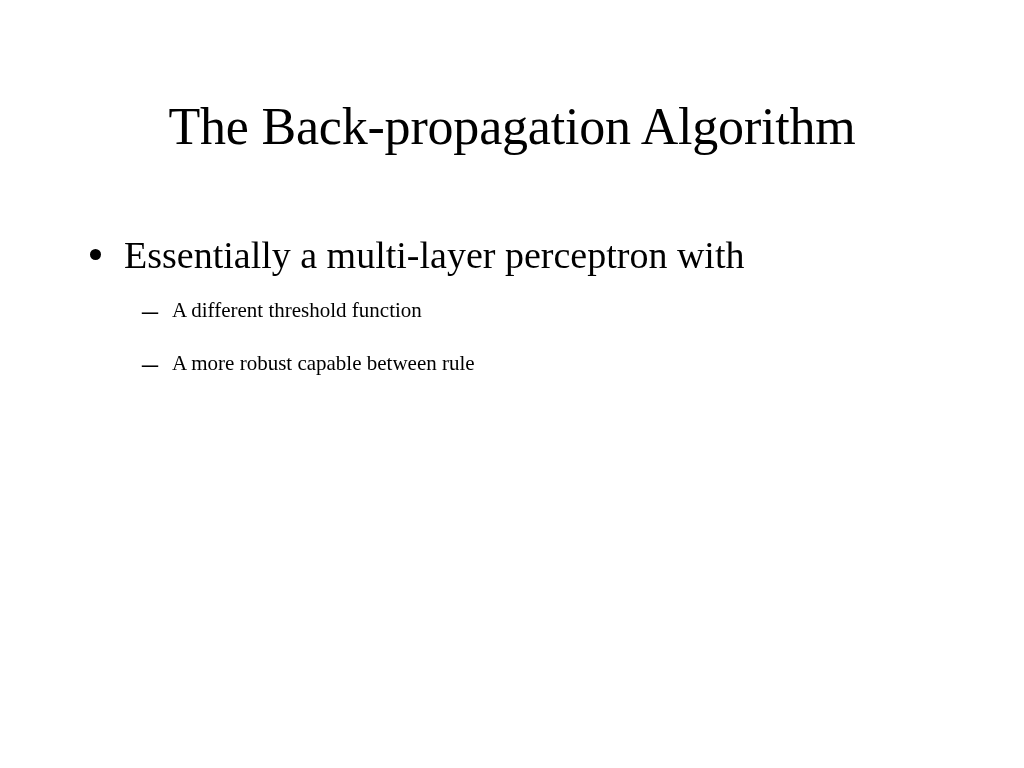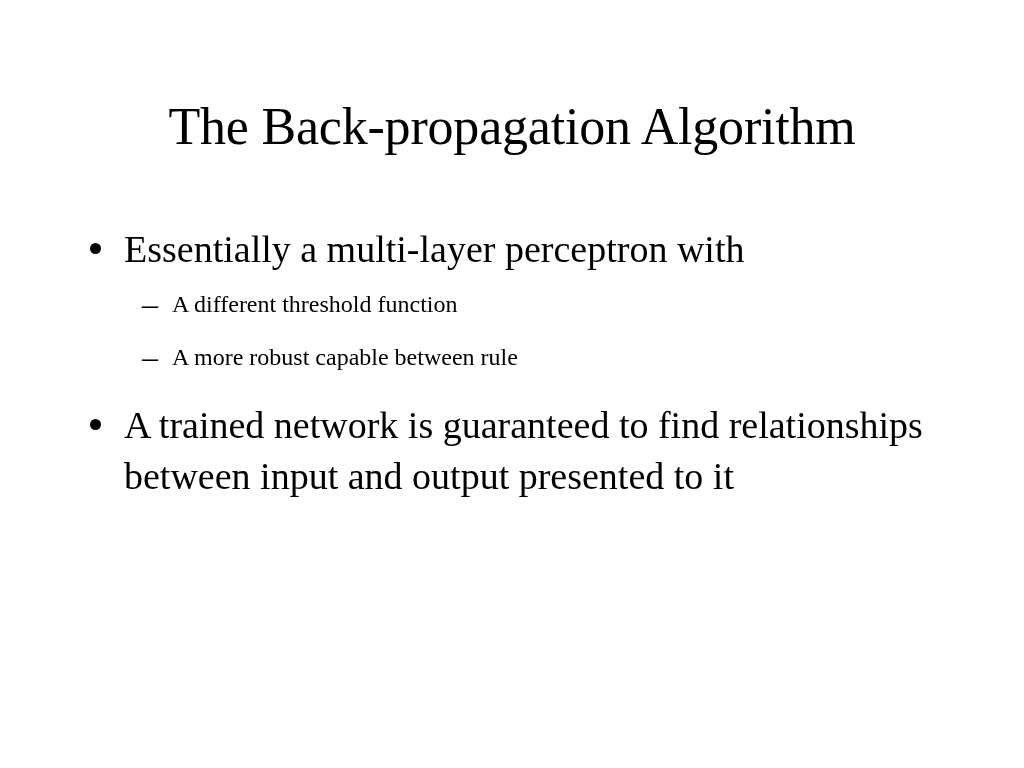--- a/index.html
+++ b/index.html
@@ -48,21 +48,21 @@
     top: 222px;
     width: 850px;
   }
 
   .bullet-item {
     position: relative;
     display: block;
     padding-left: 36px;
     font-size: 38px;
     line-height: 51px;
-    margin: 2px 0 0 0;
+    margin: 8px 0 0 0;
   }
 
   .bullet-item > .marker {
     position: absolute;
     left: 2px;
     top: 0;
     width: 24px;
     font-size: 38px;
     line-height: 51px;
     text-align: left;
@@ -99,21 +99,21 @@
   .sub-item > .marker {
     position: absolute;
     left: 54px;
     top: 0;
     font-size: 32px;
     line-height: 53px;
   }
 
   .sub-text {
     display: block;
-    font-size: 24px;
+    font-size: 21px;
     line-height: 53px;
   }
 
   .spacer-2 { height: 6px; }
   .spacer-3 { height: 4px; }
 </style>
 </head>
 <body>
 
 <div class="slide">
@@ -136,19 +136,15 @@
         <span class="marker">–</span>
         <span class="sub-text">A more robust capable between rule</span>
       </div>
     </div>
 
     <div class="spacer-2"></div>
 
 
     <div class="spacer-3"></div>
 
-    <div class="bullet-item">
-      <span class="marker"><span class="dot"></span></span>
-      <span class="bullet-text">A trained network is guaranteed to find relationships between input and output presented to it</span>
-    </div>
 
   </div>
 </div>
 
 </body></html>

